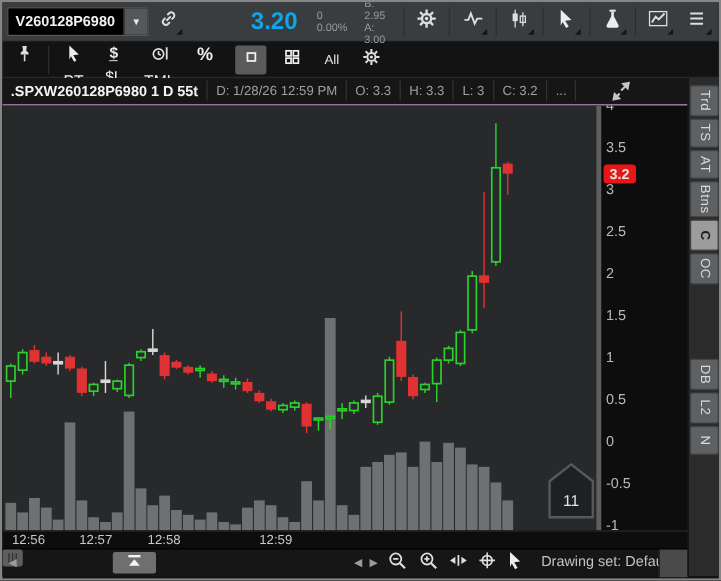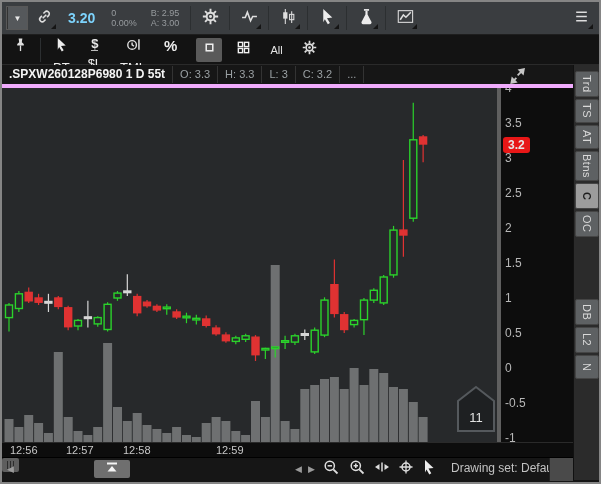--- a/index.html
+++ b/index.html
@@ -8,42 +8,42 @@
 
   
   .toolbar-top{height:33px;background:#3a3d40;border-bottom:1px solid #1e1e1e;display:flex;align-items:center;padding:0 4px;gap:2px;}
   .symbol-combo{display:flex;align-items:stretch;height:24px;border:1px solid #585858;background:#000;}
   .symbol-combo .sym{color:#f2f2f2;font-size:12px;font-weight:bold;padding:4px 6px;min-width:96px;}
   .combo-arrow{width:20px;background:#55585b;color:#e8e8e8;font-size:8px;display:flex;align-items:center;justify-content:center;border-left:1px solid #333;}
   .tt-btn{position:relative;height:26px;min-width:28px;display:flex;align-items:center;justify-content:center;padding:0 5px;}
   .tt-btn svg{width:17px;height:17px;}
   .corner:after{content:"";position:absolute;right:2px;bottom:2px;border-left:5px solid transparent;border-bottom:5px solid #151515;}
   .tt-sep{width:1px;height:24px;background:#2c2f31;margin:0 3px;}
-  .last-price{color:#7dd3fc;font-size:14px;font-weight:bold;padding:0 8px;}
+  .last-price{color:#0ea5e9;font-size:20px;font-weight:bold;padding:0 8px;margin-left:45px;}
   .mini-stack{display:flex;flex-direction:column;justify-content:center;line-height:10px;padding:0 6px;}
   .mini-stack span{color:#979b9e;font-size:9px;}
 
   
   .toolbar-draw{height:30px;background:#131313;display:flex;align-items:center;padding:0 2px;border-bottom:1px solid #2a2a2a;}
   .dt-btn{display:flex;align-items:center;gap:5px;color:#ededed;font-size:13px;padding:0 9px;height:26px;flex-direction:column;}
   .dt-btn svg{width:15px;height:15px;}
   .dt-label{font-size:13px;}
   .pct{font-size:15px;font-weight:bold;}
   .dollar-ic{font-size:13px;font-weight:bold;color:#e8e8e8;border-bottom:1px solid #bbb;line-height:13px;}
   .dt-right{margin-left:6px;display:flex;align-items:center;}
   .sq-btn{width:26px;height:24px;display:flex;align-items:center;justify-content:center;margin:0 4px;position:relative;}
   .sq-btn svg{width:15px;height:15px;}
   .sq-btn.active{background:#5a5a5a;border-radius:2px;}
   .all-btn{color:#e5e5e5;font-size:11px;padding:0 10px;}
 
   
   .main{display:flex;height:415px;}
   .chart-region{width:571px;display:flex;flex-direction:column;background:#0d0d0d;}
   
-  .chart-header{height:23px;background:#161616;display:flex;align-items:center;border-bottom:4px solid #f0abfc;position:relative;}
+  .chart-header{height:23px;background:#161616;display:flex;align-items:center;border-bottom:1px solid #f0abfc;position:relative;}
   .hd-cell{color:#9aa0a3;font-size:11px;padding:0 7px;border-right:1px solid #333;height:17px;display:flex;align-items:center;white-space:nowrap;}
   .hd-title{color:#f4f4f4;font-weight:bold;font-size:12px;}
   .hd-icon{position:absolute;left:505px;top:1px;width:22px;height:20px;}
   .hd-icon svg{width:20px;height:20px;}
 
   
   .chart-canvas{position:relative;height:359px;background:#0d0d0d;overflow:hidden;}
   .candle-pane{position:absolute;left:0;top:0;width:499px;height:359px;background:#27292b;}
   .axis-strip{position:absolute;left:495px;top:0;width:4px;height:359px;background:#5f5f5f;}
   .axis-label{position:absolute;left:503px;color:#b8b8b8;font-size:12px;height:14px;line-height:14px;}
@@ -73,20 +73,21 @@
   .side-tab.active{background:#9c9c9c;}
   .side-tab.active span{color:#1c1c1c;font-weight:bold;}
 </style>
 </head>
 <body>
 
 <div class="window">
 
   <div class="toolbar-top">
     <div class="symbol-combo">
+      <div class="sym">V260128P6980</div>
       <div class="combo-arrow">▼</div>
     </div>
     <div class="tt-btn corner">
         <span><svg viewBox="0 0 16 16" xmlns="http://www.w3.org/2000/svg">
             <g stroke="#dedede" fill="none" stroke-width="1.5">
               <path d="M7 5.2l1.4-1.4a2.4 2.4 0 0 1 3.4 3.4L10.4 8.6M9 10.8l-1.4 1.4a2.4 2.4 0 0 1-3.4-3.4L5.6 7.4M6.3 9.7l3.4-3.4"></path>
             </g>
           </svg></span>
       </div>
     <div class="last-price">3.20</div>
@@ -208,20 +209,21 @@
             </svg></span>
         </div>
     </div>
   </div>
 
   <div class="main">
     <div class="chart-region">
 
       <div class="chart-header">
         <div class="hd-cell hd-title">.SPXW260128P6980 1 D 55t</div>
+        <div class="hd-cell">D: 1/28/26 12:59 PM</div>
         <div class="hd-cell">O: 3.3</div>
         <div class="hd-cell">H: 3.3</div>
         <div class="hd-cell">L: 3</div>
         <div class="hd-cell">C: 3.2</div>
         <div class="hd-cell">...</div>
         <div class="hd-icon"><span><svg viewBox="0 0 16 16" xmlns="http://www.w3.org/2000/svg">
                 <g stroke="#c6c6c6" stroke-width="1.4" fill="#c6c6c6">
                   <path d="M12.5 3.5L8.5 7.5"></path>
                   <path d="M13.5 2.5l-3.6.7 2.9 2.9z"></path>
                   <path d="M4.5 12.5l3-3"></path>

